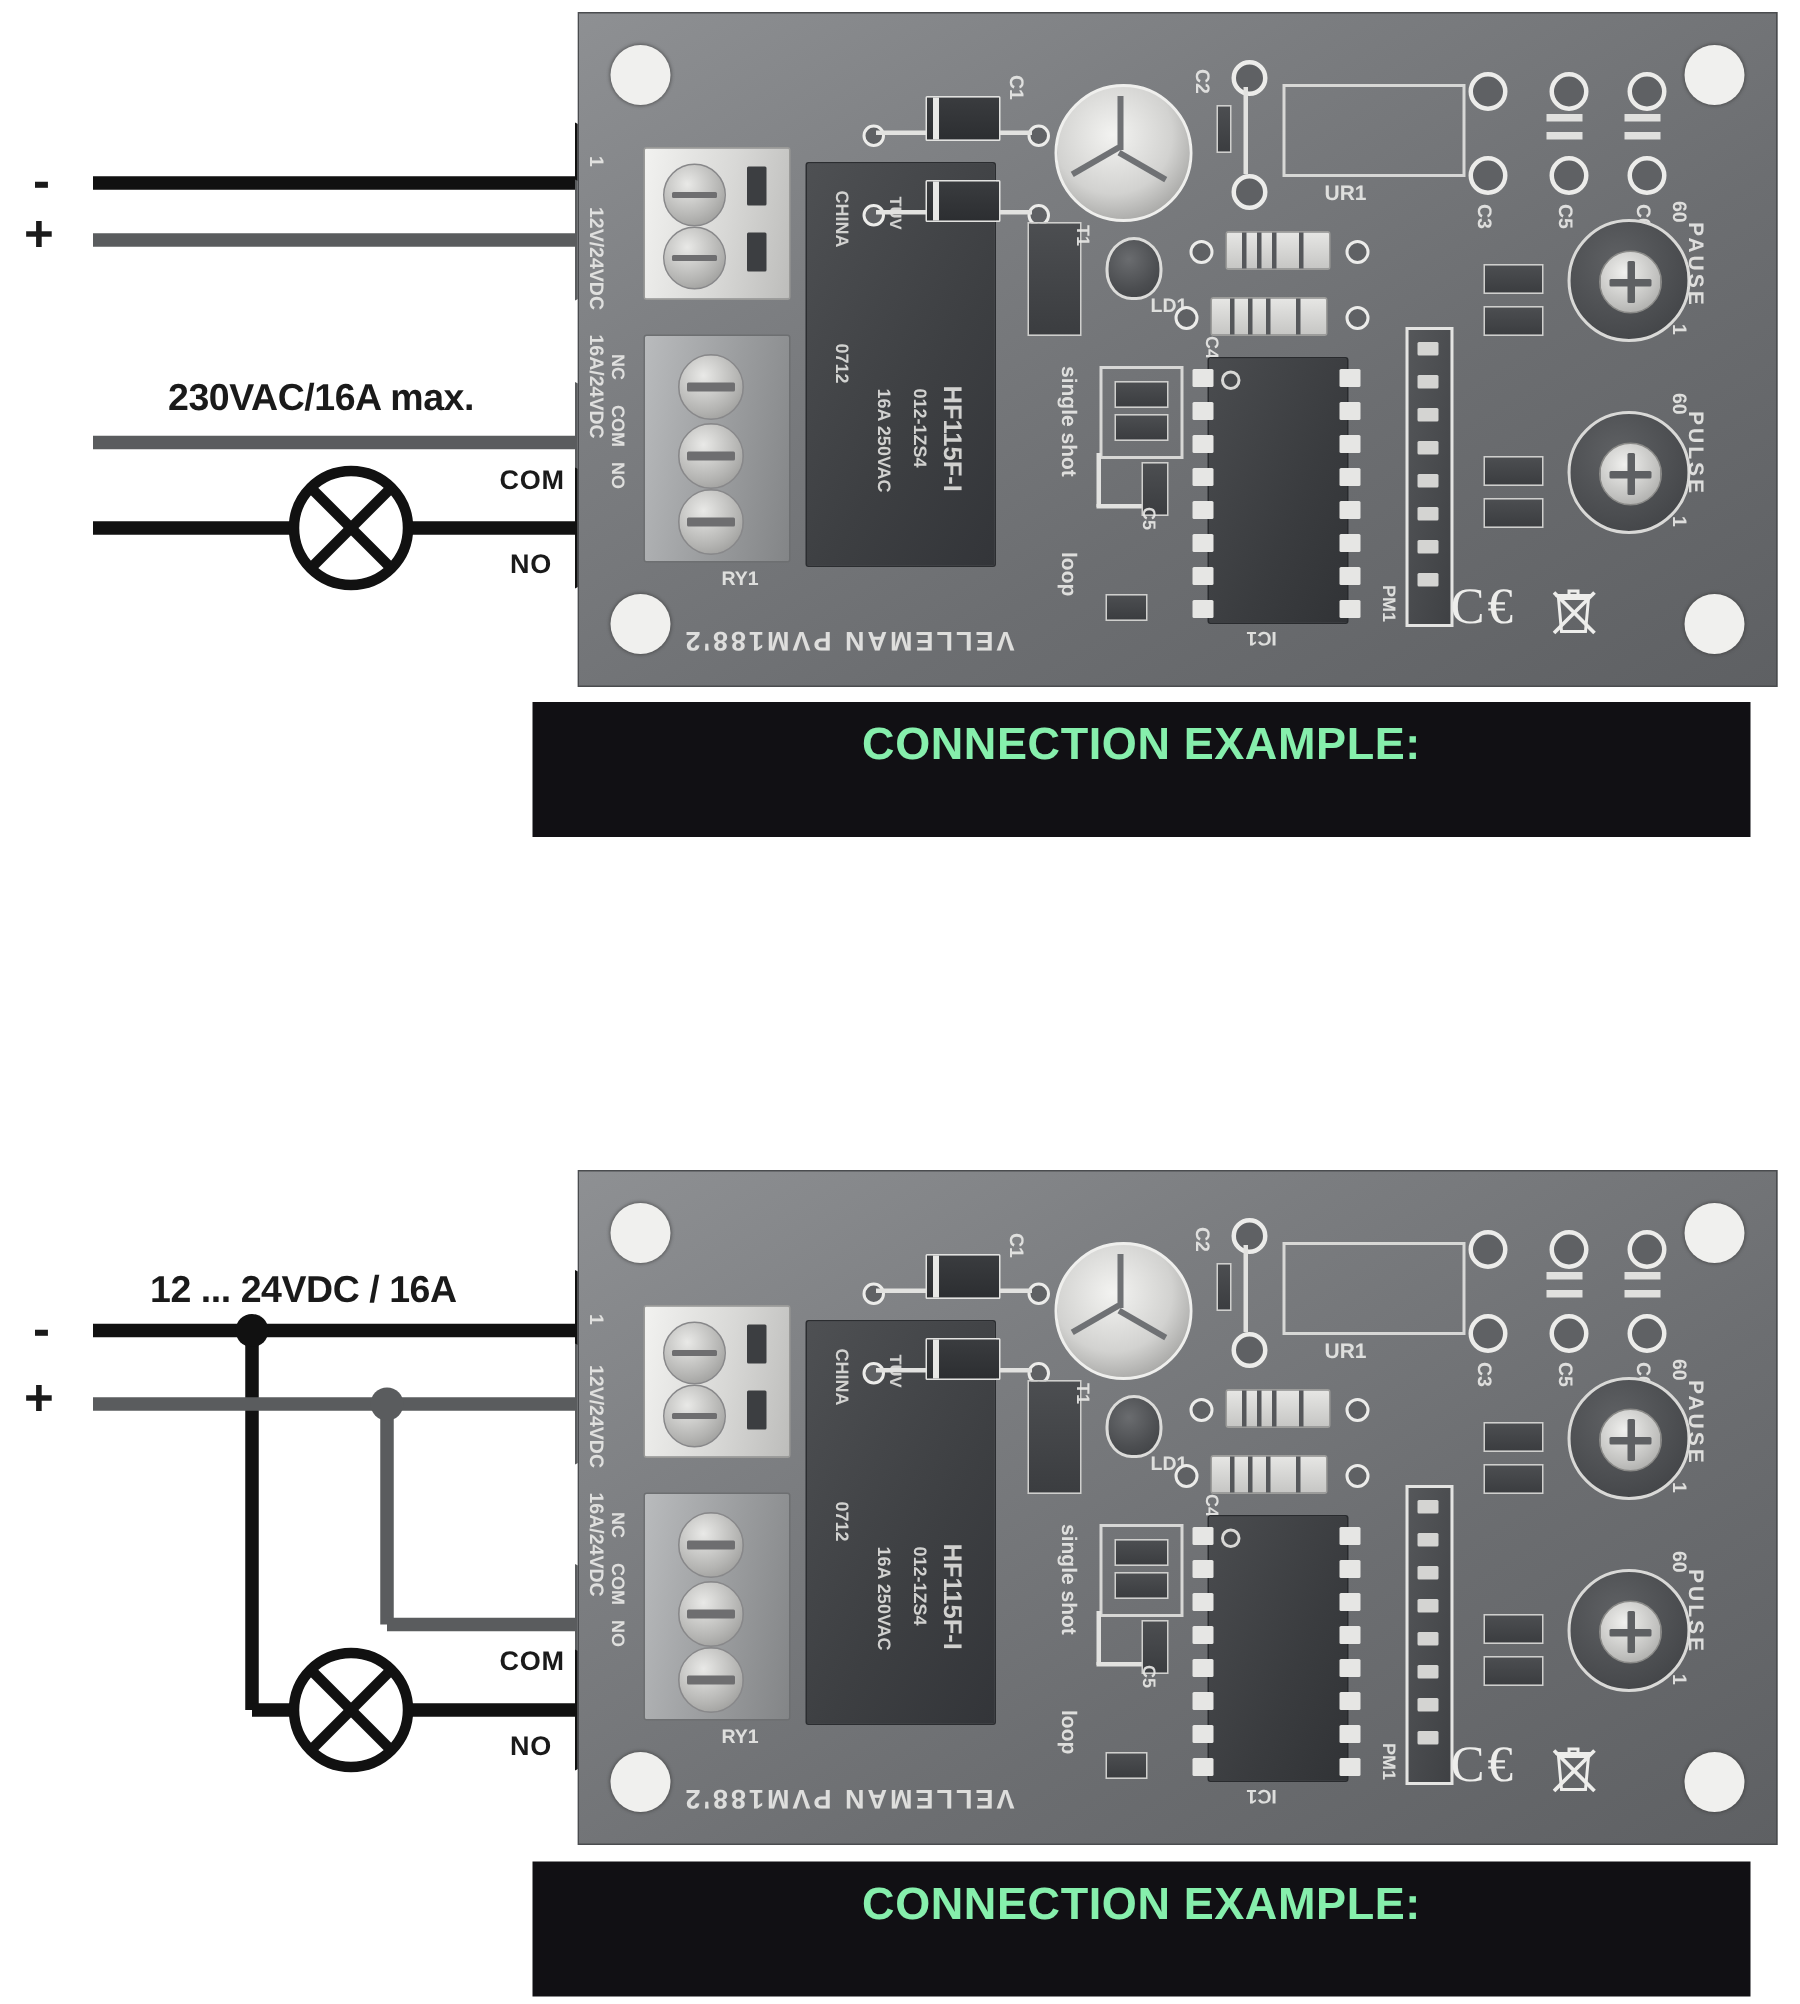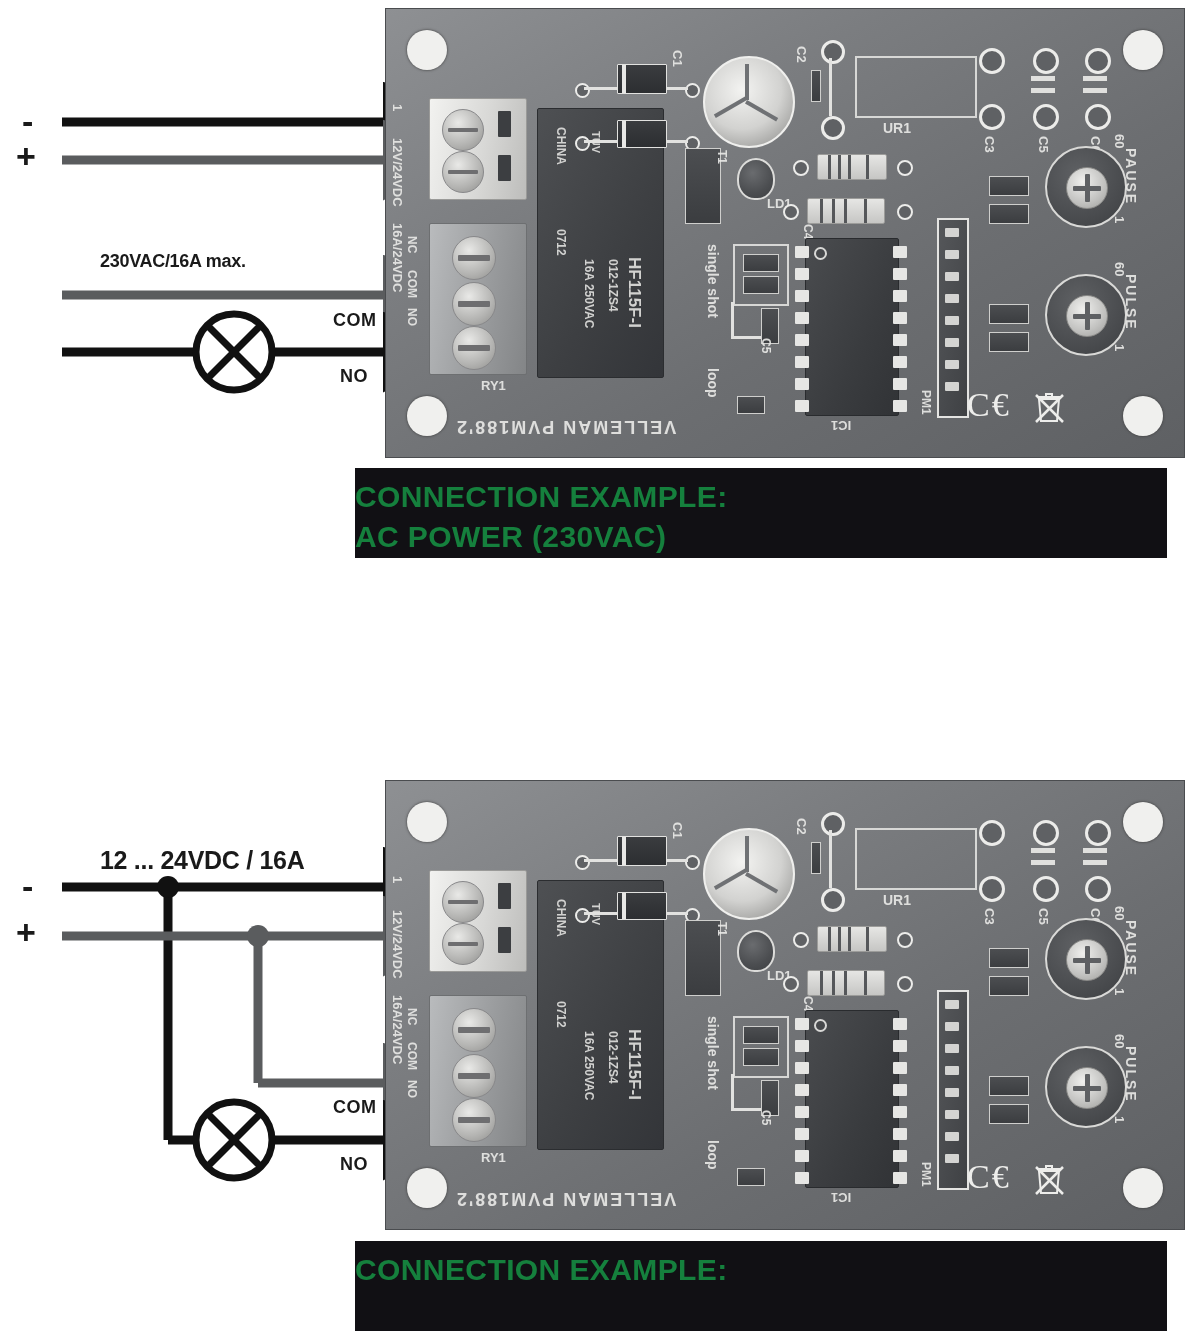--- a/index.html
+++ b/index.html
@@ -33,30 +33,30 @@
 
   
   .lbl {
     position: absolute;
     font-weight: bold;
     color: #1a1a1a;
     white-space: nowrap;
     letter-spacing: -0.3px;
   }
   .lbl-supply   { font-size: 25px; }
-  .lbl-load     { font-size: 18px; }
+  .lbl-load     { font-size: 25px; margin-left: 12px; }
   .lbl-term     { font-size: 18px; letter-spacing: 0.5px; }
   .sym-pm       { font-size: 34px; font-weight: bold; line-height: 1; }
 
   
   .caption {
     position: absolute;
     background: #111014;
-    color: #15803d;
-    text-align: left;
+    color: #86efac;
+    text-align: center;
     font-weight: bold;
     font-size: 30px;
     line-height: 1.33;
     letter-spacing: 0.4px;
     padding: 9px 0 11px 0;
     box-sizing: border-box;
   }
   .caption div { white-space: nowrap; }
 
   
@@ -283,21 +283,20 @@
   </svg>
 
   <div class="lbl sym-pm" style="left:22px; top:104px;">-</div>
   <div class="lbl sym-pm" style="left:16px; top:139px;">+</div>
   <div class="lbl lbl-load" style="left:100px; top:251px;">230VAC/16A max.</div>
   <div class="lbl lbl-term" style="left:333px; top:310px;">COM</div>
   <div class="lbl lbl-term" style="left:340px; top:366px;">NO</div>
 
   <div class="caption" style="left:355px; top:468px; width:812px; height:90px;">
     <div>CONNECTION EXAMPLE:</div>
-    <div>AC POWER (230VAC)</div>
   </div>
 
   <div class="pcb" style="left:385px; top:8px; width:800px; height:450px;">
     <div class="pcb-inner">
 
       <div class="mhole" style="left:22px;  top:22px;  width:40px; height:40px;"></div>
       <div class="mhole" style="left:738px; top:22px;  width:40px; height:40px;"></div>
       <div class="mhole" style="left:22px;  top:388px; width:40px; height:40px;"></div>
       <div class="mhole" style="left:738px; top:388px; width:40px; height:40px;"></div>
 

